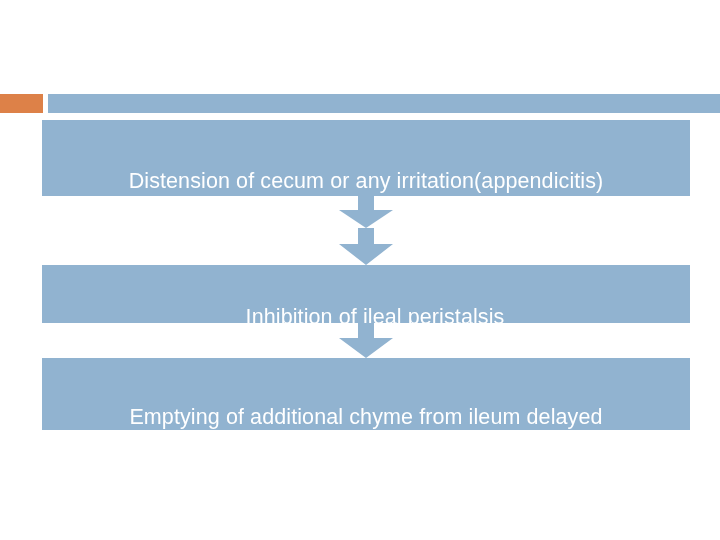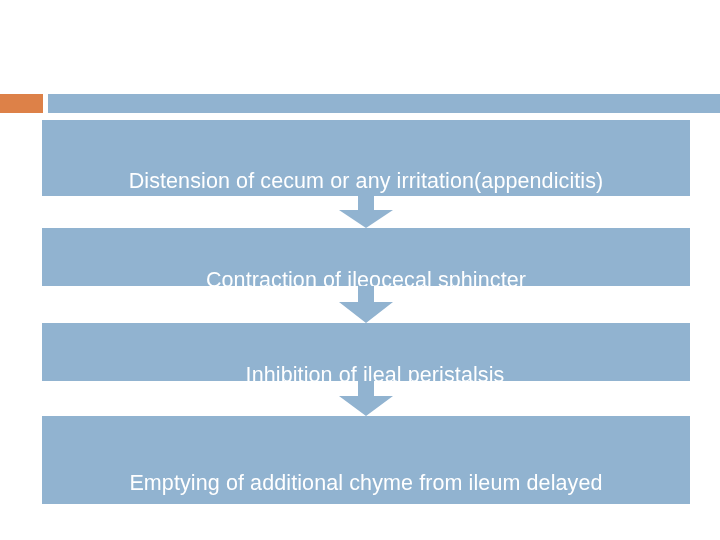--- a/index.html
+++ b/index.html
@@ -70,21 +70,21 @@
   }
   .step-text {
     display: block;
     width: 100%;
     margin-top: 47px;
   }
 
   .step-1 { height: 76px; }
   .step-2 { height: 58px; }
   .step-3 { height: 58px; padding-left: 32px; }
-  .step-4 { height: 88px; }
+  .step-4 { height: 72px; }
 
   .gap-1 { height: 32px; }
   .gap-2 { height: 37px; }
   .gap-3 { height: 35px; }
 
   
   .connector {
     position: relative;
     width: 648px;
   }
@@ -118,23 +118,20 @@
     </div>
 
     <div class="connector gap-1">
       <div class="arrow-down">
         <svg viewBox="0 0 54 32" preserveAspectRatio="none" aria-hidden="true">
           <polygon points="19,0 35,0 35,14 54,14 27,32 0,14 19,14" fill="#91b3d0"></polygon>
         </svg>
       </div>
     </div>
 
-    <div class="flow-step step-2">
-      <span class="step-text">Contraction of ileocecal sphincter</span>
-    </div>
 
     <div class="connector gap-2">
       <div class="arrow-down">
         <svg viewBox="0 0 54 37" preserveAspectRatio="none" aria-hidden="true">
           <polygon points="19,0 35,0 35,16 54,16 27,37 0,16 19,16" fill="#91b3d0"></polygon>
         </svg>
       </div>
     </div>
 
     <div class="flow-step step-3">

